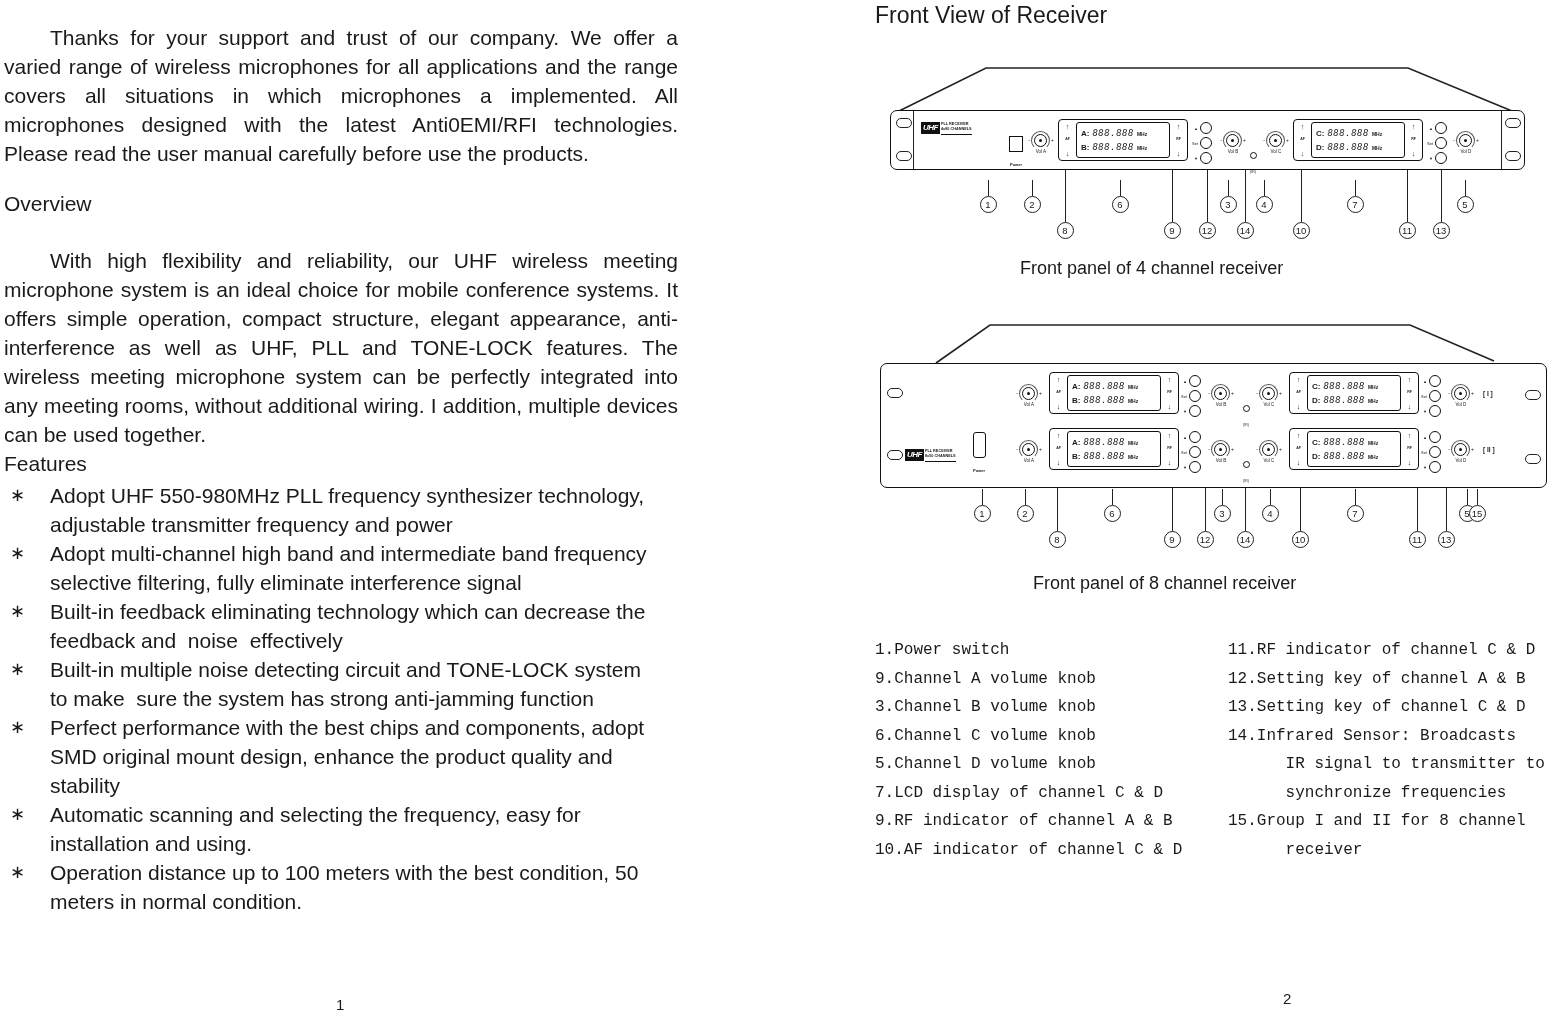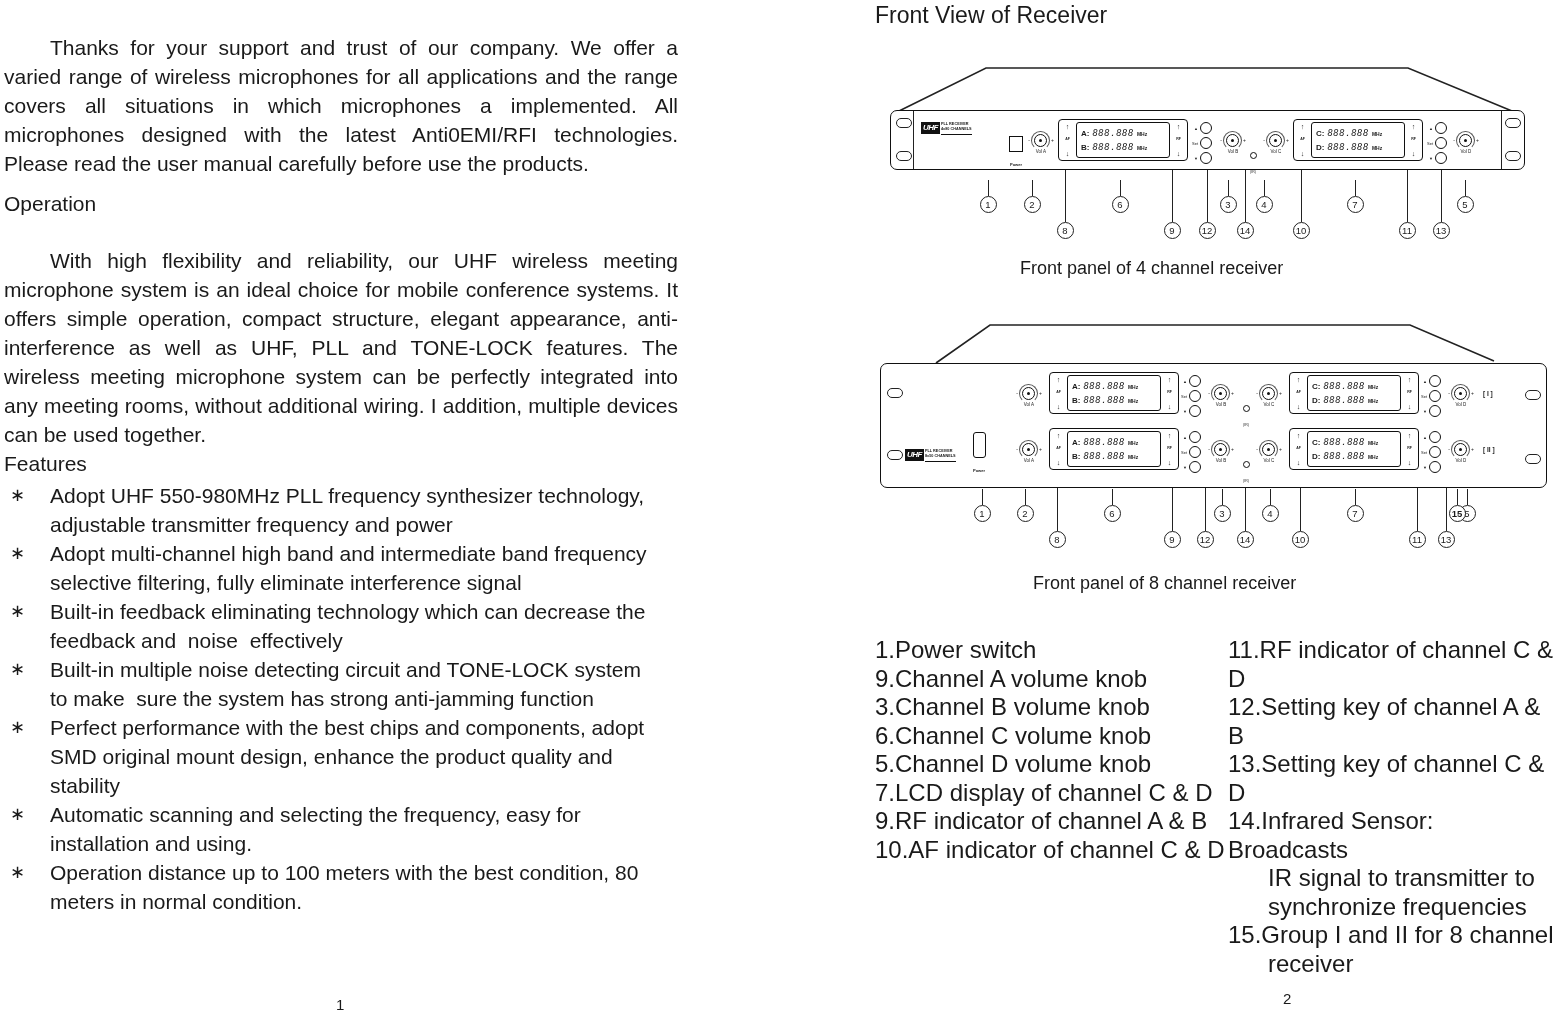--- a/index.html
+++ b/index.html
@@ -6,21 +6,21 @@
   body {
     width:1554px; height:1016px; position:relative; overflow:hidden;
     background:#ffffff; color:#1a1a1a;
     font-family:"Liberation Sans","DejaVu Sans",sans-serif;
   }
   .abs { position:absolute; }
 
   
   #page1 { position:absolute; left:0; top:0; width:777px; height:1016px; }
   .p1para { position:absolute; left:4px; width:674px; font-size:21px; line-height:29px; text-align:justify; }
-  #para1 { top:12px; text-indent:46px; }
+  #para1 { top:2px; text-indent:46px; }
   #overview-h { position:absolute; left:4px; top:192px; font-size:21px; }
   #para2 { top:225px; text-indent:46px; }
   #features-h { position:absolute; left:4px; top:452px; font-size:21px; }
   #features { position:absolute; left:4px; top:481px; width:676px; font-size:21px; line-height:29px; }
   .feat { display:flex; }
   .fstar { width:40px; padding-left:6px; font-size:18px; }
   .ftext { flex:1; white-space:pre-wrap; }
   .pgnum { position:absolute; font-size:15px; }
 
   
@@ -70,29 +70,29 @@
   .ir { position:absolute; width:22px; text-align:center; }
   .ir-dot { display:block; margin:0 auto; width:5px; height:5px; border:1.8px solid #111; border-radius:50%; }
   .ir-lbl { font-size:3.5px; }
 
   .grp { position:absolute; font-size:6.5px; font-weight:bold; }
 
   .co { position:absolute; display:flex; flex-direction:column; align-items:center; width:18px; }
   .co-line { width:1px; background:#222; }
   .co-c { width:15px; height:15px; border:1.3px solid #222; border-radius:50%; font-size:9.5px; display:flex; align-items:center; justify-content:center; background:#fff; }
 
-  .legend { position:absolute; font-size:24px; line-height:28.5px; }
+  .legend { position:absolute; font-size:16px; line-height:28.5px;font-family:Liberation Mono, monospace; }
   .legend-item { white-space:pre-wrap; }
 </style>
 </head>
 <body>
 
 <div id="page1">
   <p id="para1" class="p1para">Thanks for your support and trust of our company. We offer a varied range of wireless microphones for all applications and the range covers all situations in which microphones a implemented. All microphones designed with the latest Anti0EMI/RFI technologies. Please read the user manual carefully before use the products.</p>
-  <div id="overview-h">Operation</div>
+  <div id="overview-h">Overview</div>
   <p id="para2" class="p1para">With high flexibility and reliability, our UHF wireless meeting microphone system is an ideal choice for mobile conference systems. It offers simple operation, compact structure, elegant appearance, anti-interference as well as UHF, PLL and TONE-LOCK features. The wireless meeting microphone system can be perfectly integrated into any meeting rooms, without additional wiring. I addition, multiple devices can be used together.</p>
   <div id="features-h">Features</div>
   <div id="features">
     <div class="feat">
         <span class="fstar">∗</span>
         <span class="ftext">Adopt UHF 550-980MHz PLL frequency synthesizer technology,
 adjustable transmitter frequency and power</span>
       </div>
     <div class="feat">
         <span class="fstar">∗</span>
@@ -115,21 +115,21 @@
 SMD original mount design, enhance the product quality and
 stability</span>
       </div>
     <div class="feat">
         <span class="fstar">∗</span>
         <span class="ftext">Automatic scanning and selecting the frequency, easy for
 installation and using.</span>
       </div>
     <div class="feat">
         <span class="fstar">∗</span>
-        <span class="ftext">Operation distance up to 100 meters with the best condition, 80
+        <span class="ftext">Operation distance up to 100 meters with the best condition, 50
 meters in normal condition.</span>
       </div>
   </div>
   <div class="pgnum" style="left:336px;top:996px;">1</div>
 </div>
 
 <div id="page2">
   <div id="p2title">Front View of Receiver</div>
 
   <div class="diagram" style="left:105px;top:58px;width:650px;height:232px;">
@@ -675,21 +675,21 @@
         <span class="co-c">4</span>
       </div>
     <div class="co" style="left:474px;top:174px;">
         <span class="co-line" style="height:16px;"></span>
         <span class="co-c">7</span>
       </div>
     <div class="co" style="left:586px;top:174px;">
         <span class="co-line" style="height:16px;"></span>
         <span class="co-c">5</span>
       </div>
-    <div class="co" style="left:576px;top:174px;font-weight:bold;">
+    <div class="co" style="left:596px;top:174px;">
         <span class="co-line" style="height:16px;"></span>
         <span class="co-c">15</span>
       </div>
 
     <div class="co" style="left:176px;top:173px;">
         <span class="co-line" style="height:43px;"></span>
         <span class="co-c">8</span>
       </div>
     <div class="co" style="left:291px;top:173px;">
         <span class="co-line" style="height:43px;"></span>

